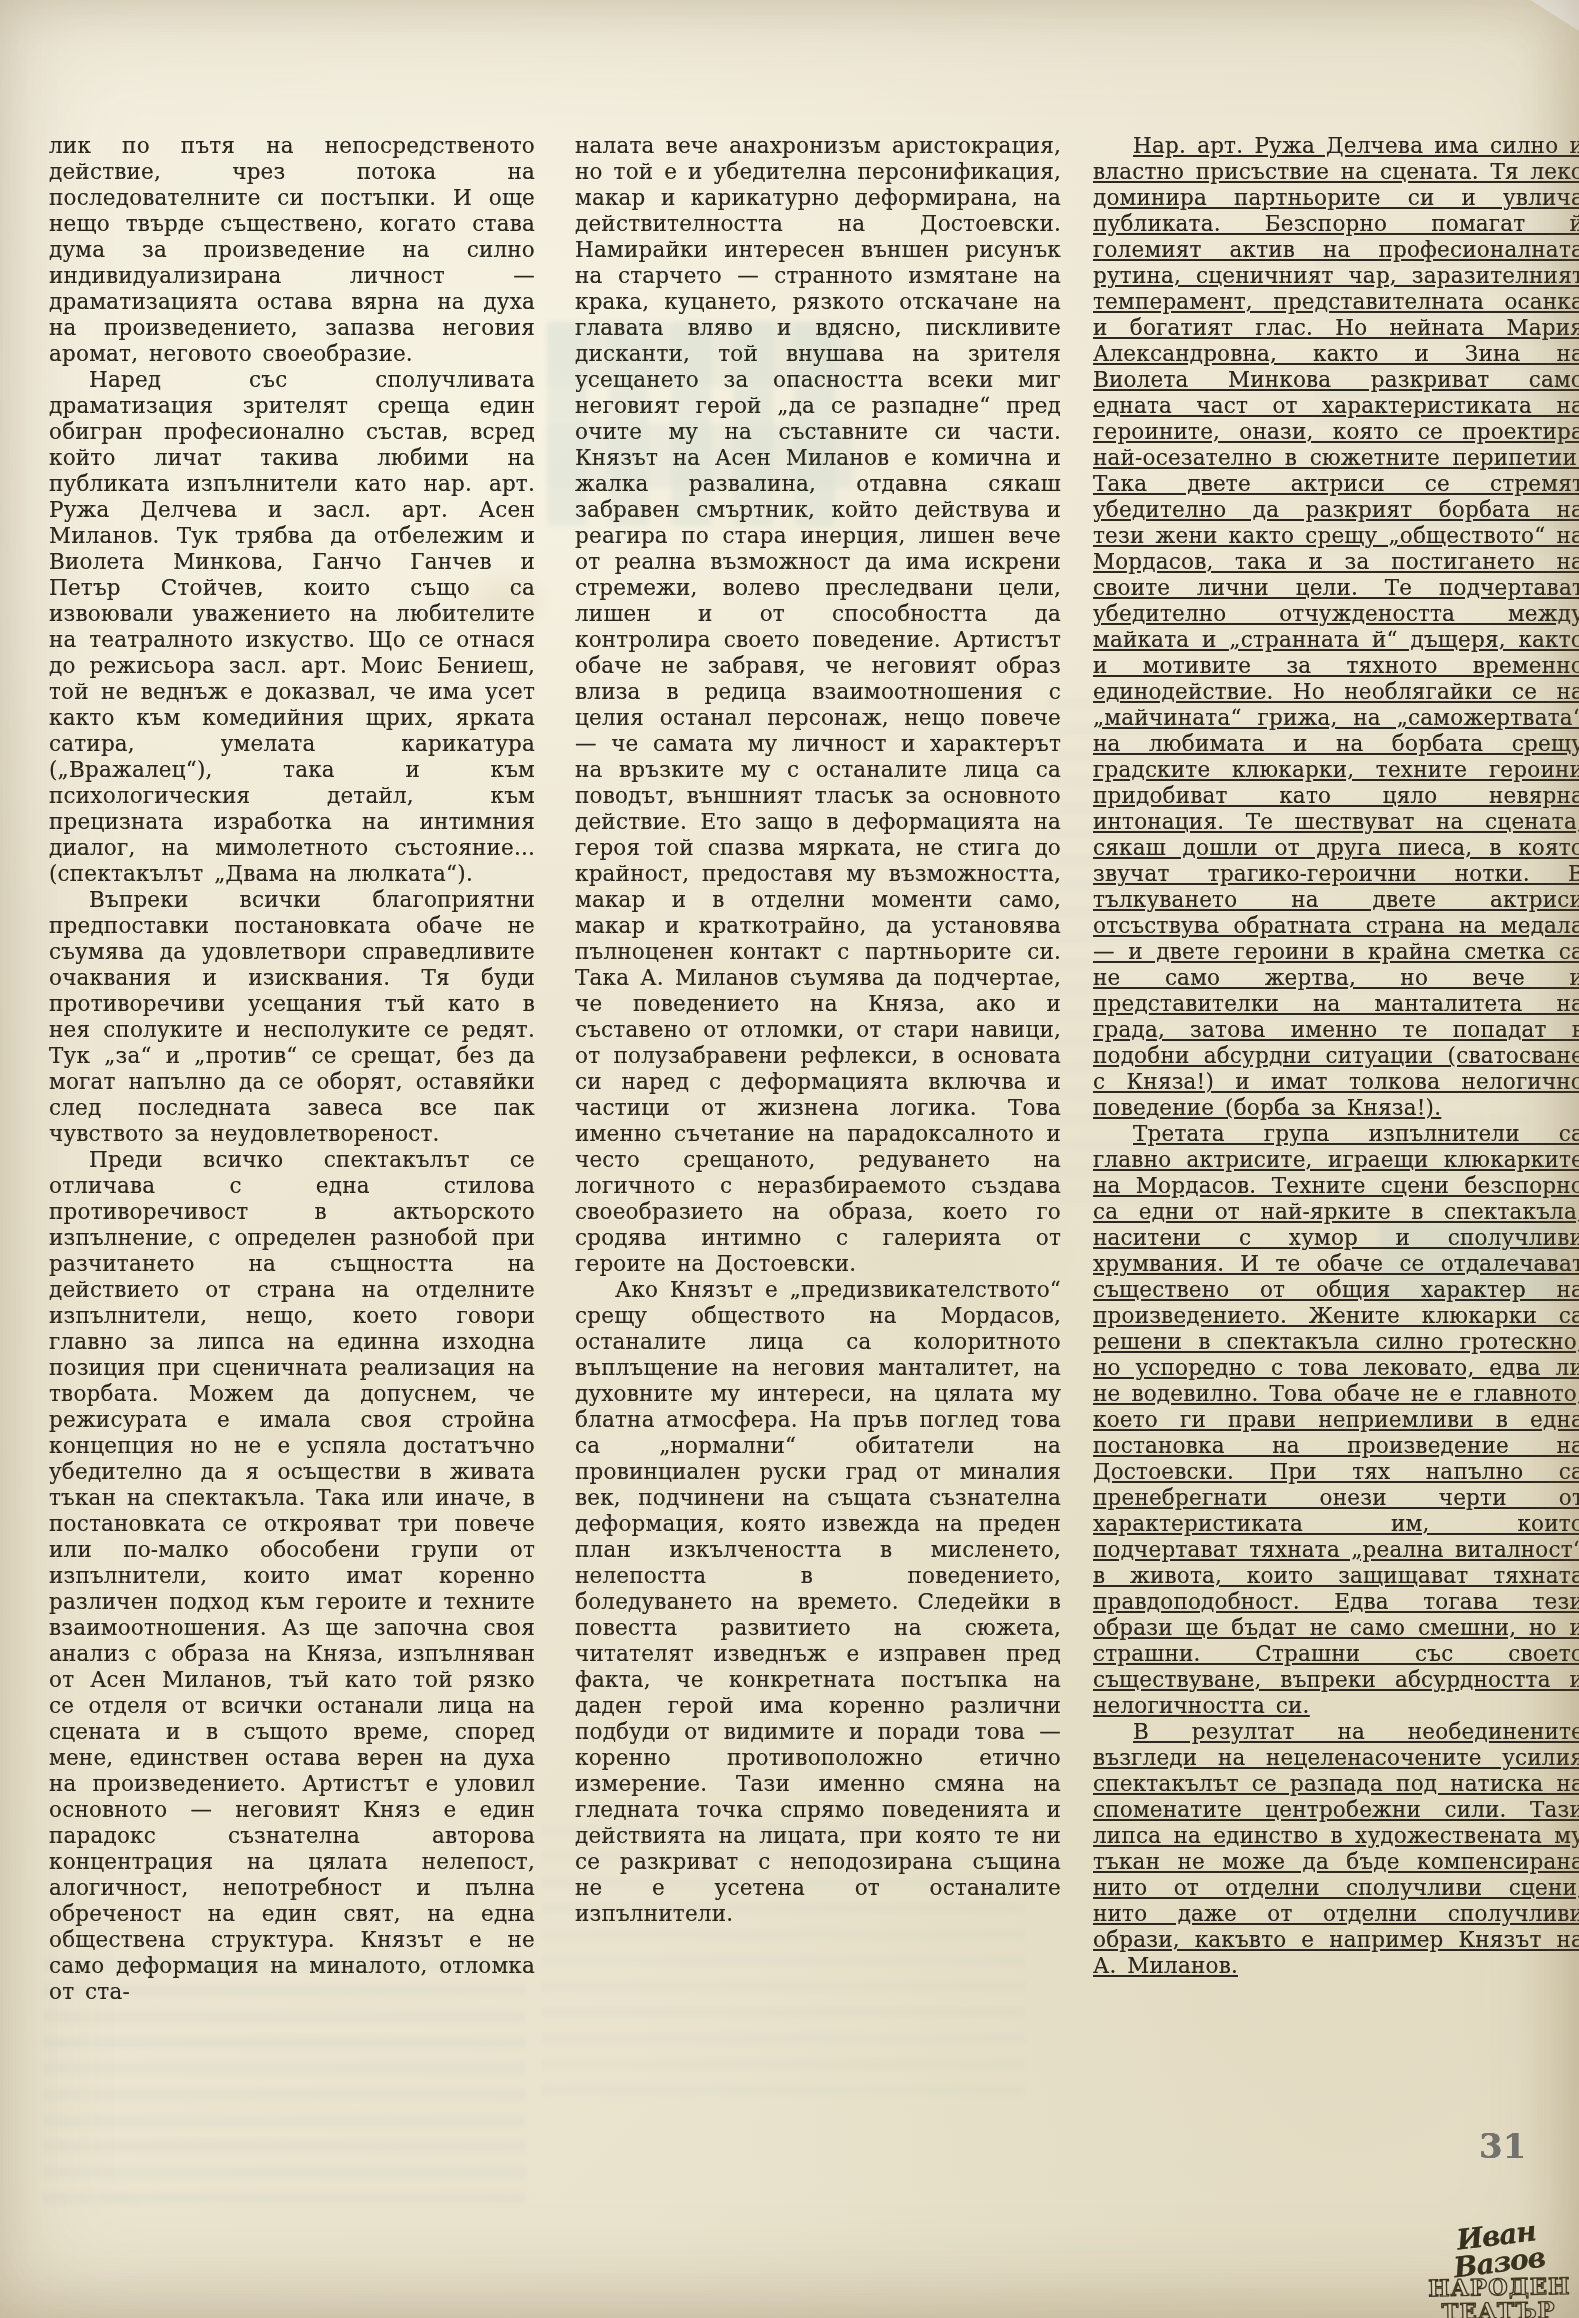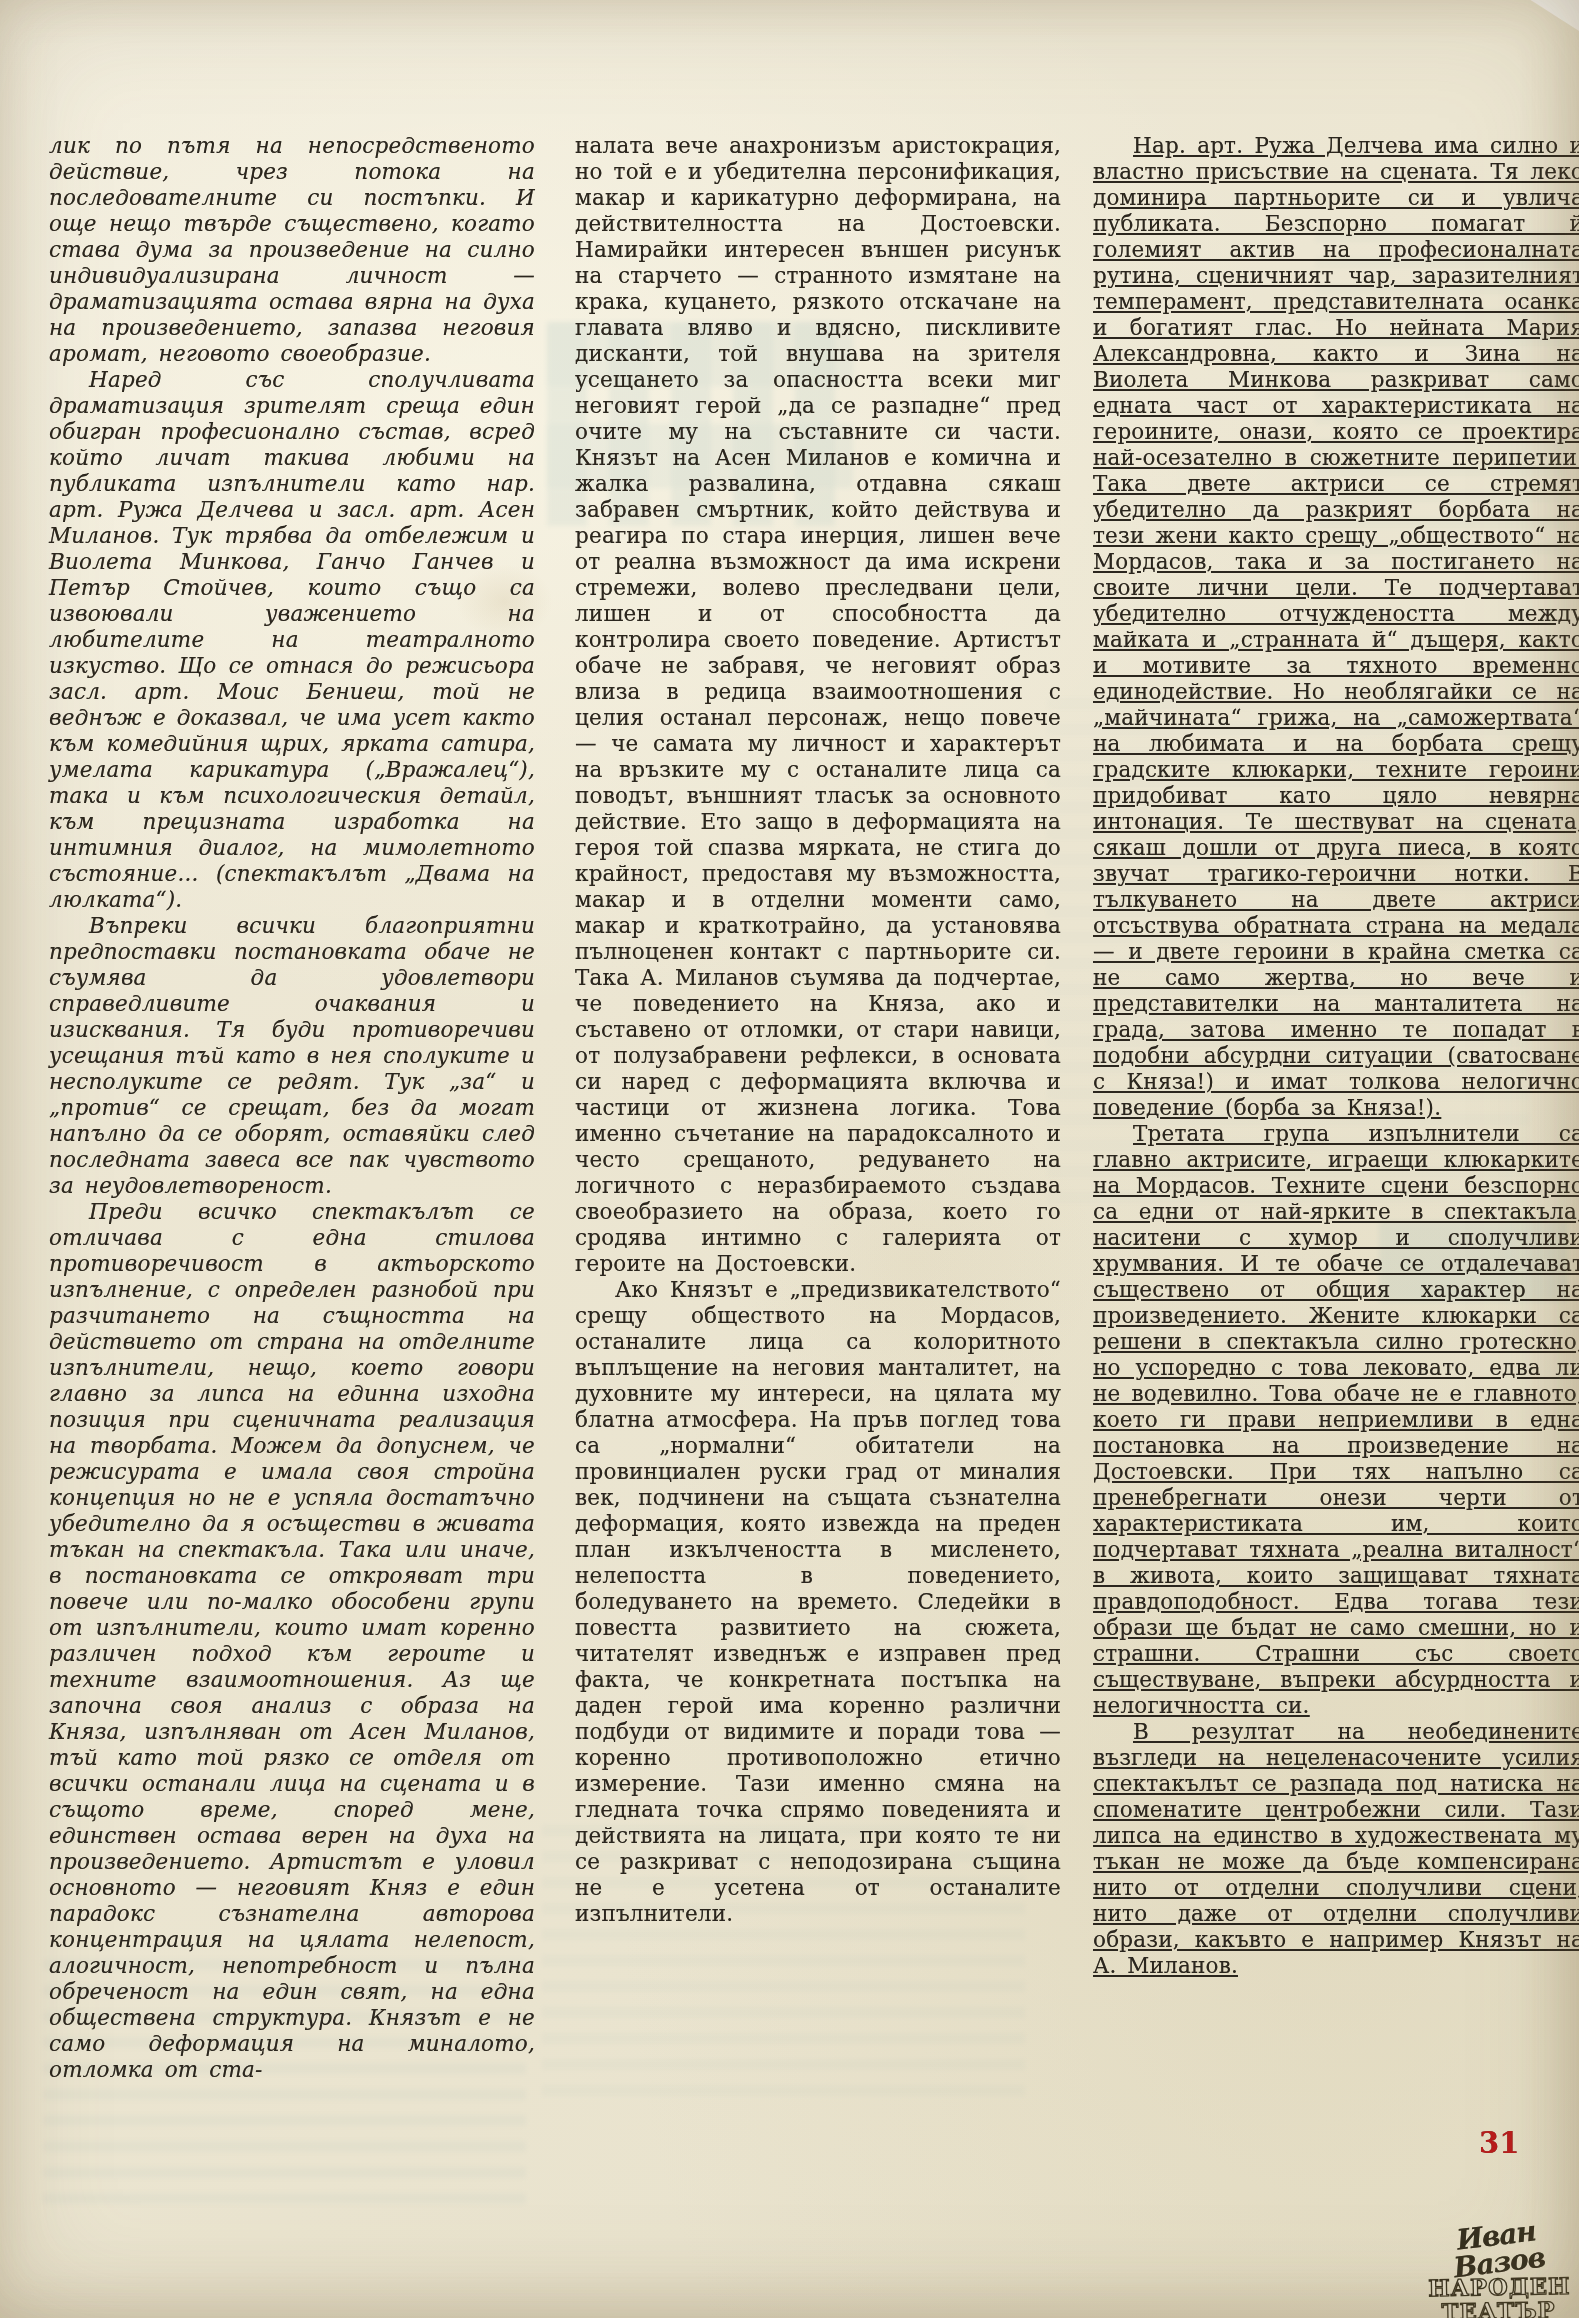--- a/index.html
+++ b/index.html
@@ -25,29 +25,29 @@
   }
   
   .column {
     position: absolute; top: 133px; width: 486px;
     color: #2b261e;
     font-size: 21.5px; line-height: 26px;
     text-align: justify;
     word-spacing: 3.8px; letter-spacing: 0.2px;
     text-shadow: 0 0 0.5px rgba(43,38,30,.55);
   }
-  #col-0 { left: 49px; font-style: italic; }
+  #col-0 { left: 49px; }
   #col-1 { left: 575px; }
   #col-2 { left: 1093px; width: 491px; text-decoration: underline; }
   .column p { margin: 0; }
   .column p.indent { text-indent: 40px; }
   
   .page-number {
     position: absolute; left: 1479px; top: 2126px;
-    font-size: 29px; font-weight: bold; color: #b91c1c;
+    font-size: 34px; font-weight: bold; color: #737373;
     text-shadow: 0 0 0.5px rgba(31,27,20,.6);
   }
   .logo {
     position: absolute; left: 1428px; top: 2222px; width: 140px;
     text-align: center; transform: rotate(-1deg);
   }
   .logo-script {
     font-style: italic; font-weight: bold;
     font-size: 28px; line-height: 27px; color: #36301f;
     transform: rotate(-6deg); display: block;

